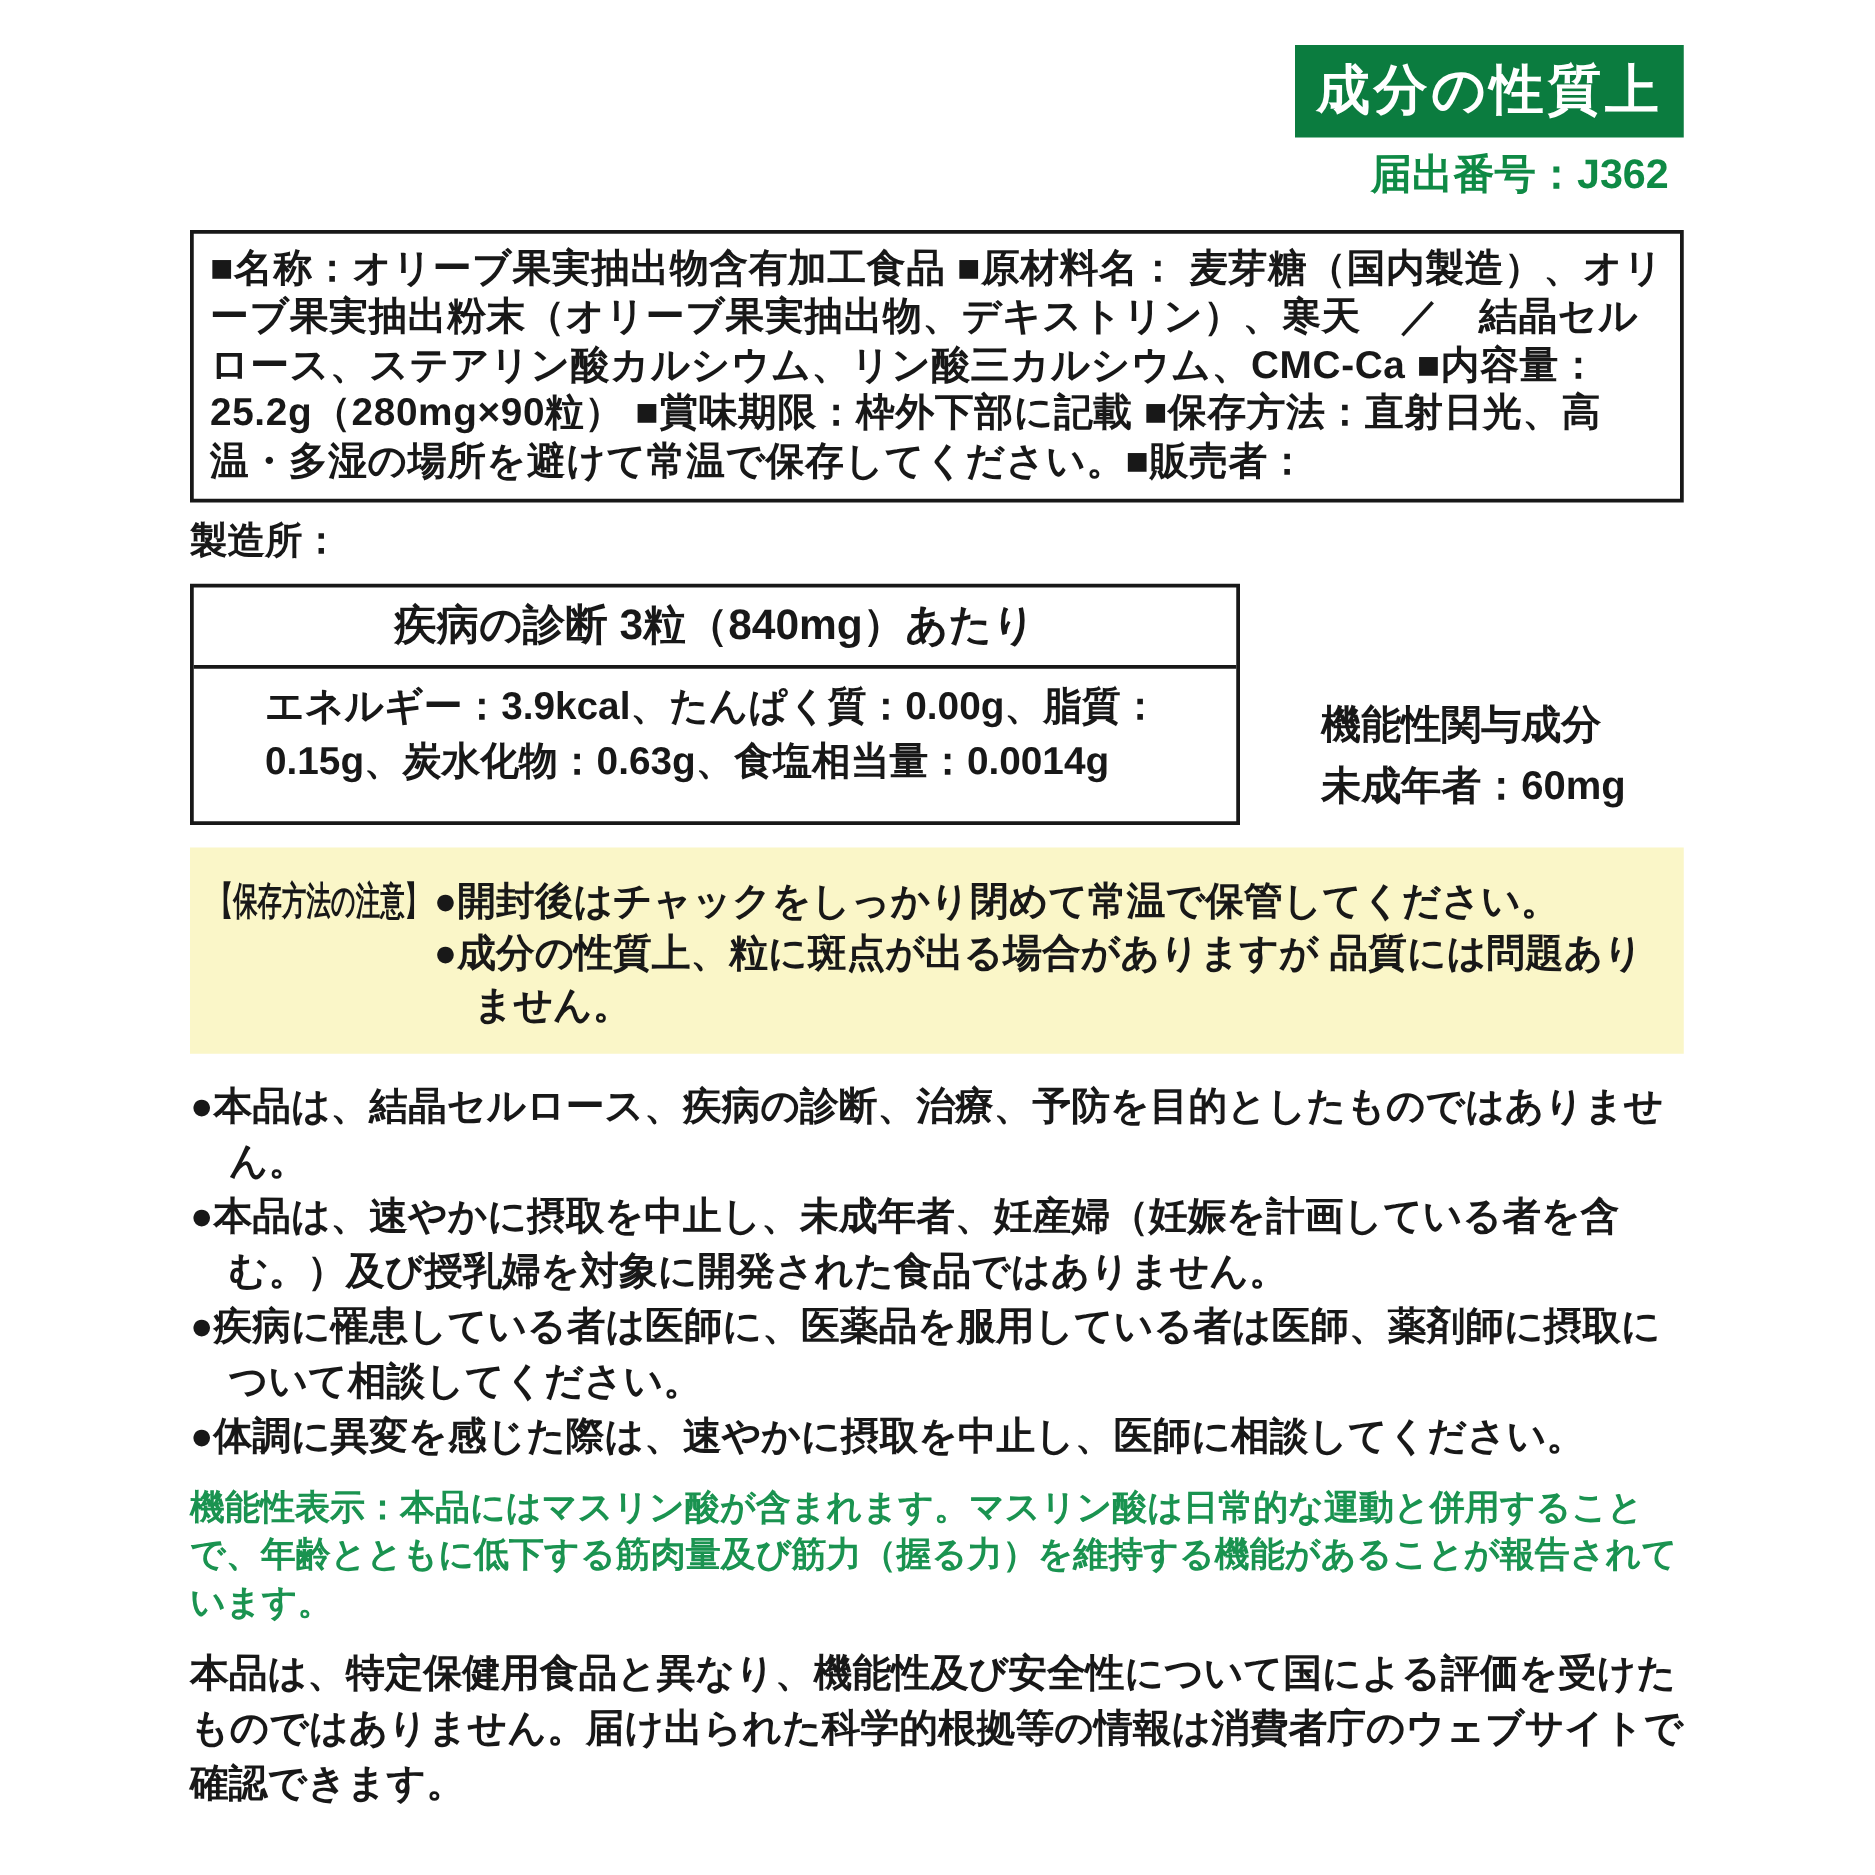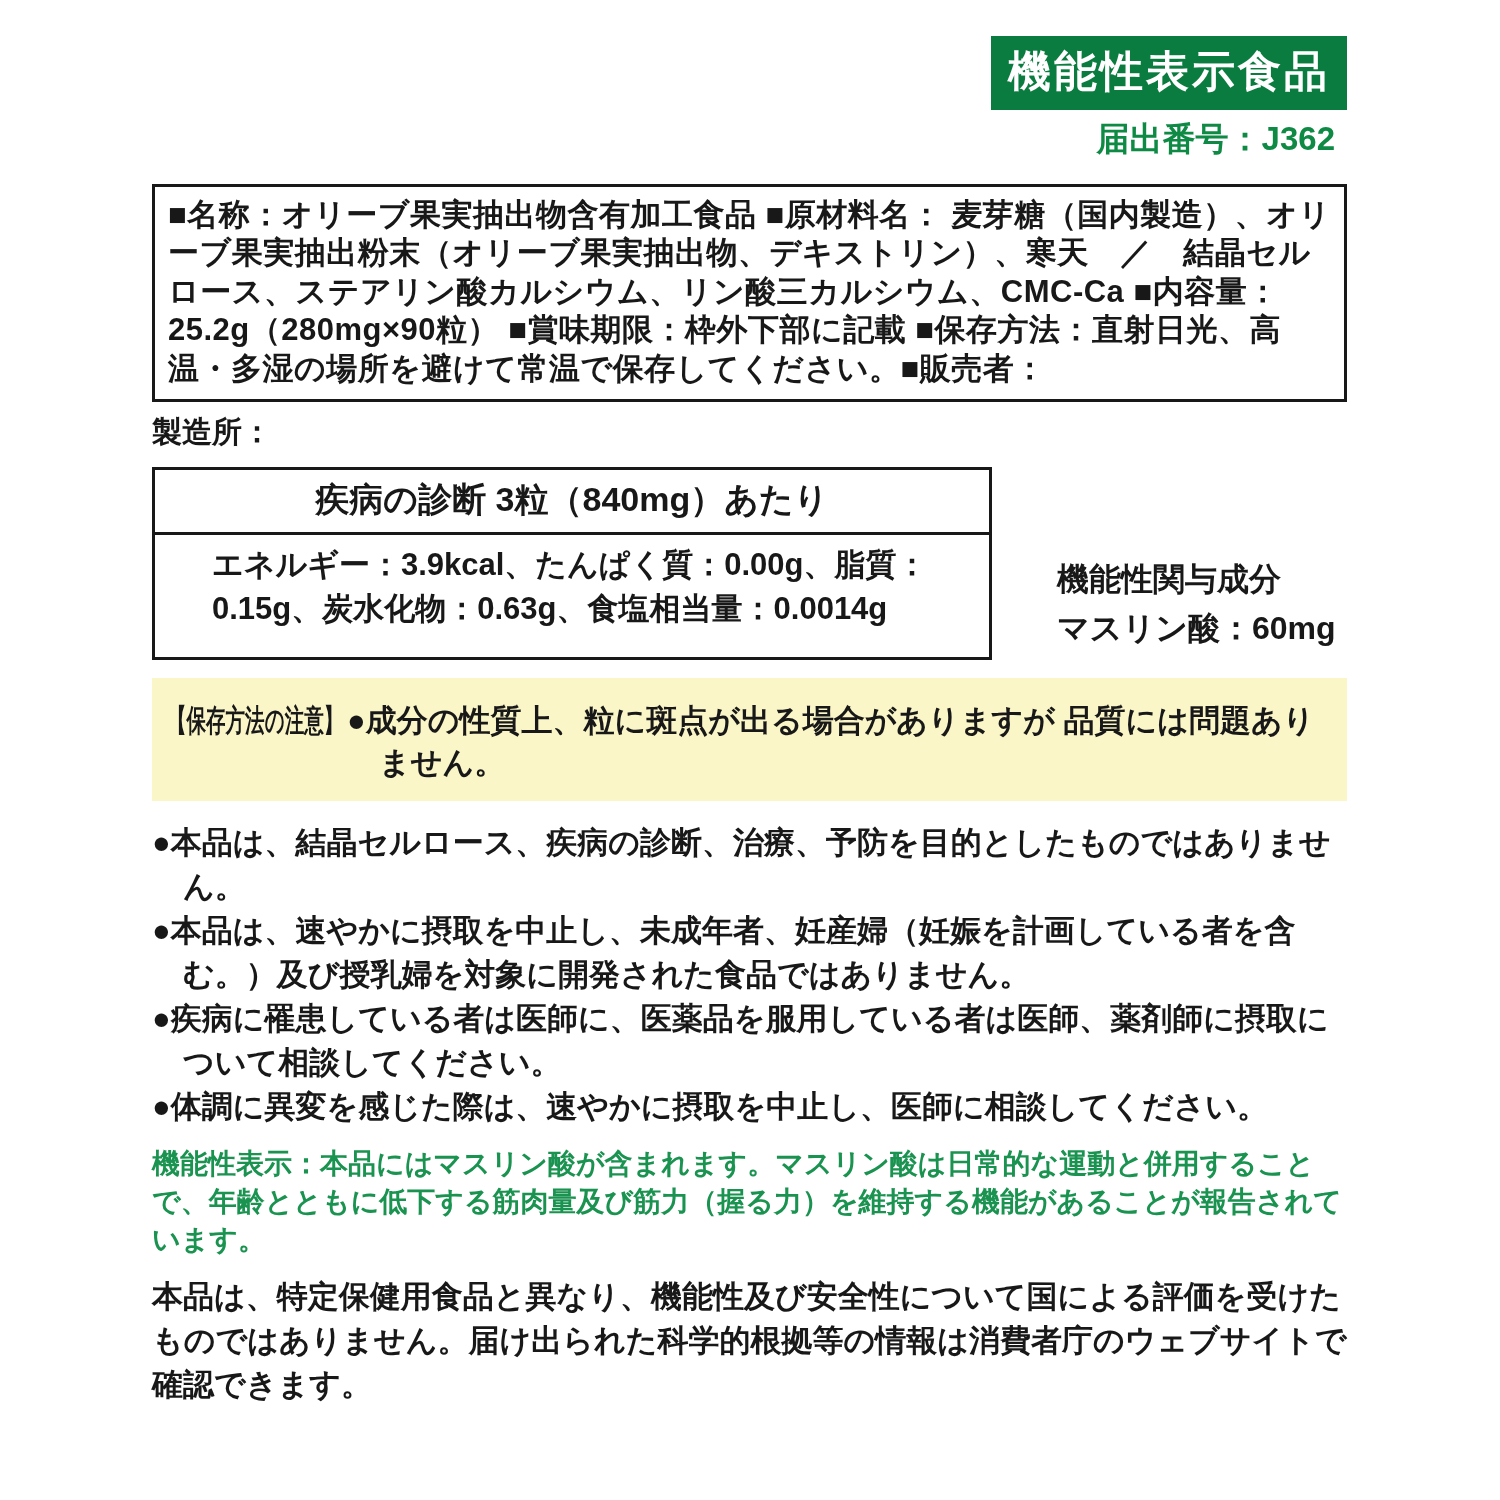--- a/index.html
+++ b/index.html
@@ -85,46 +85,47 @@
   }
   
   .disclaimer { margin-top:16px; font-size:31px; line-height:1.42; }
 </style>
 </head>
 <body>
 
 <div class="page">
 
   <div class="badge-col">
-    <div class="badge">機能性表示食品</div>
+    <div class="badge">成分の性質上</div>
     <div class="notif">届出番号：J362</div>
   </div>
 
   <div class="info-box">
     <span>■名称：オリーブ果実抽出物含有加工食品 ■原材料名： 麦芽糖（国内製造）、オリーブ果実抽出粉末（オリーブ果実抽出物、デキストリン）、寒天　／　結晶セルロース、ステアリン酸カルシウム、リン酸三カルシウム、CMC-Ca ■内容量：25.2g（280mg×90粒） ■賞味期限：枠外下部に記載 ■保存方法：直射日光、高温・多湿の場所を避けて常温で保存してください。■販売者：</span>
   </div>
 
   <div class="madeby">製造所：</div>
 
   <div class="nutri-row">
     <div class="nutri-table">
       <div class="nutri-head">疾病の診断 3粒（840mg）あたり</div>
       <div class="nutri-body">エネルギー：3.9kcal、たんぱく質：0.00g、脂質：0.15g、炭水化物：0.63g、食塩相当量：0.0014g</div>
     </div>
     <div class="func">
       <div>機能性関与成分</div>
-      <div>マスリン酸：60mg</div>
+      <div>未成年者：60mg</div>
     </div>
   </div>
 
   <div class="usage-box">
     <div class="u-gap"></div>
     <div class="u-row">
       <div class="u-label"><span class="scale9">【保存方法の注意】</span></div>
       <div class="u-content">
+        <p class="bullet">●開封後はチャックをしっかり閉めて常温で保管してください。</p>
         <p class="bullet">●成分の性質上、粒に斑点が出る場合がありますが 品質には問題ありません。</p>
       </div>
     </div>
   </div>
 
   <div class="prec">
     <p>●本品は、結晶セルロース、疾病の診断、治療、予防を目的としたものではありません。</p>
     <p>●本品は、速やかに摂取を中止し、未成年者、妊産婦（妊娠を計画している者を含む。）及び授乳婦を対象に開発された食品ではありません。</p>
     <p>●疾病に罹患している者は医師に、医薬品を服用している者は医師、薬剤師に摂取について相談してください。</p>
     <p>●体調に異変を感じた際は、速やかに摂取を中止し、医師に相談してください。</p>

